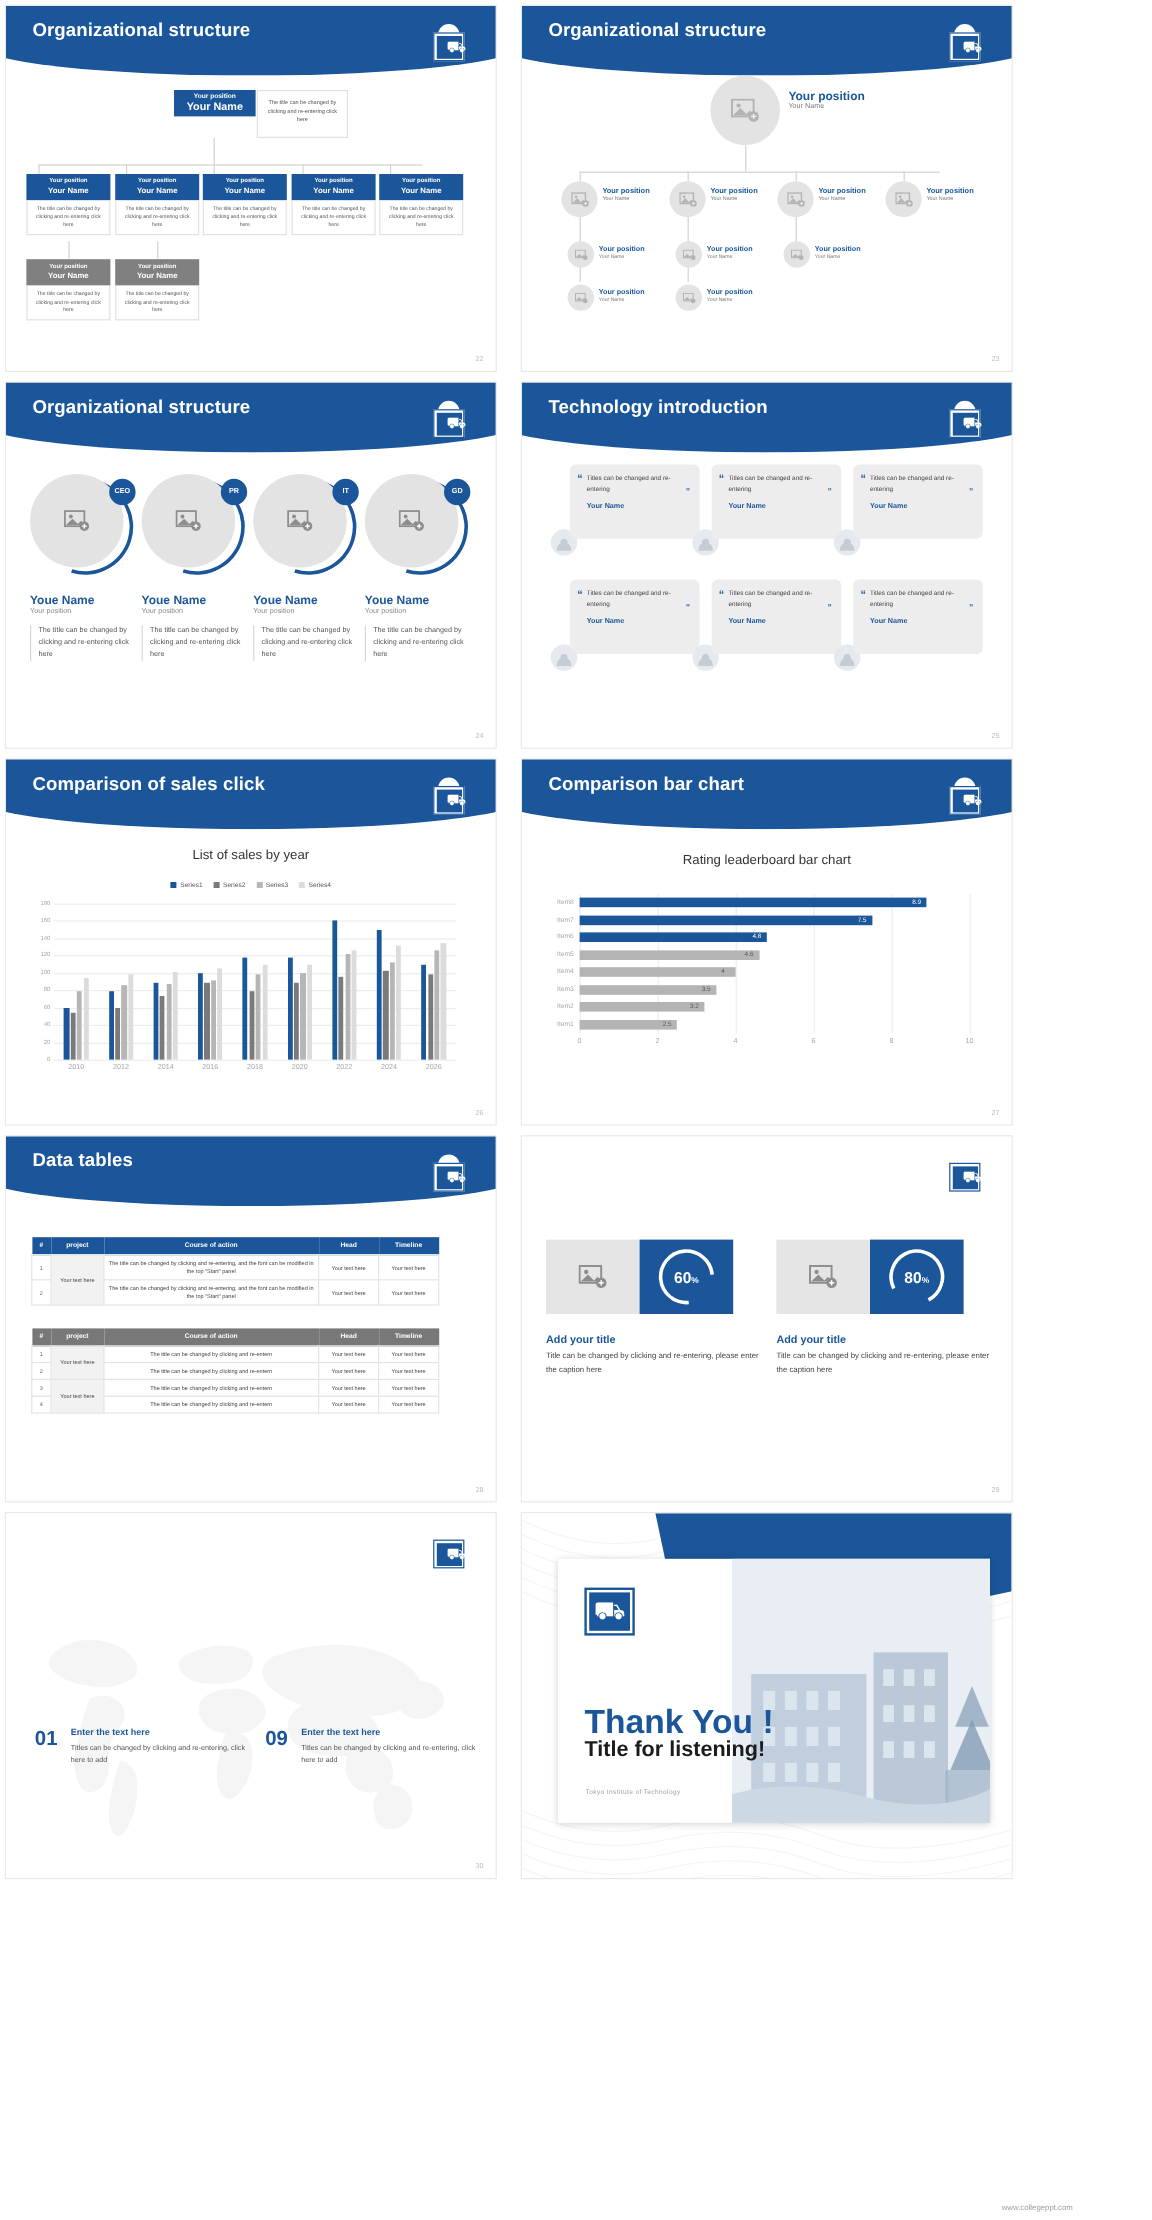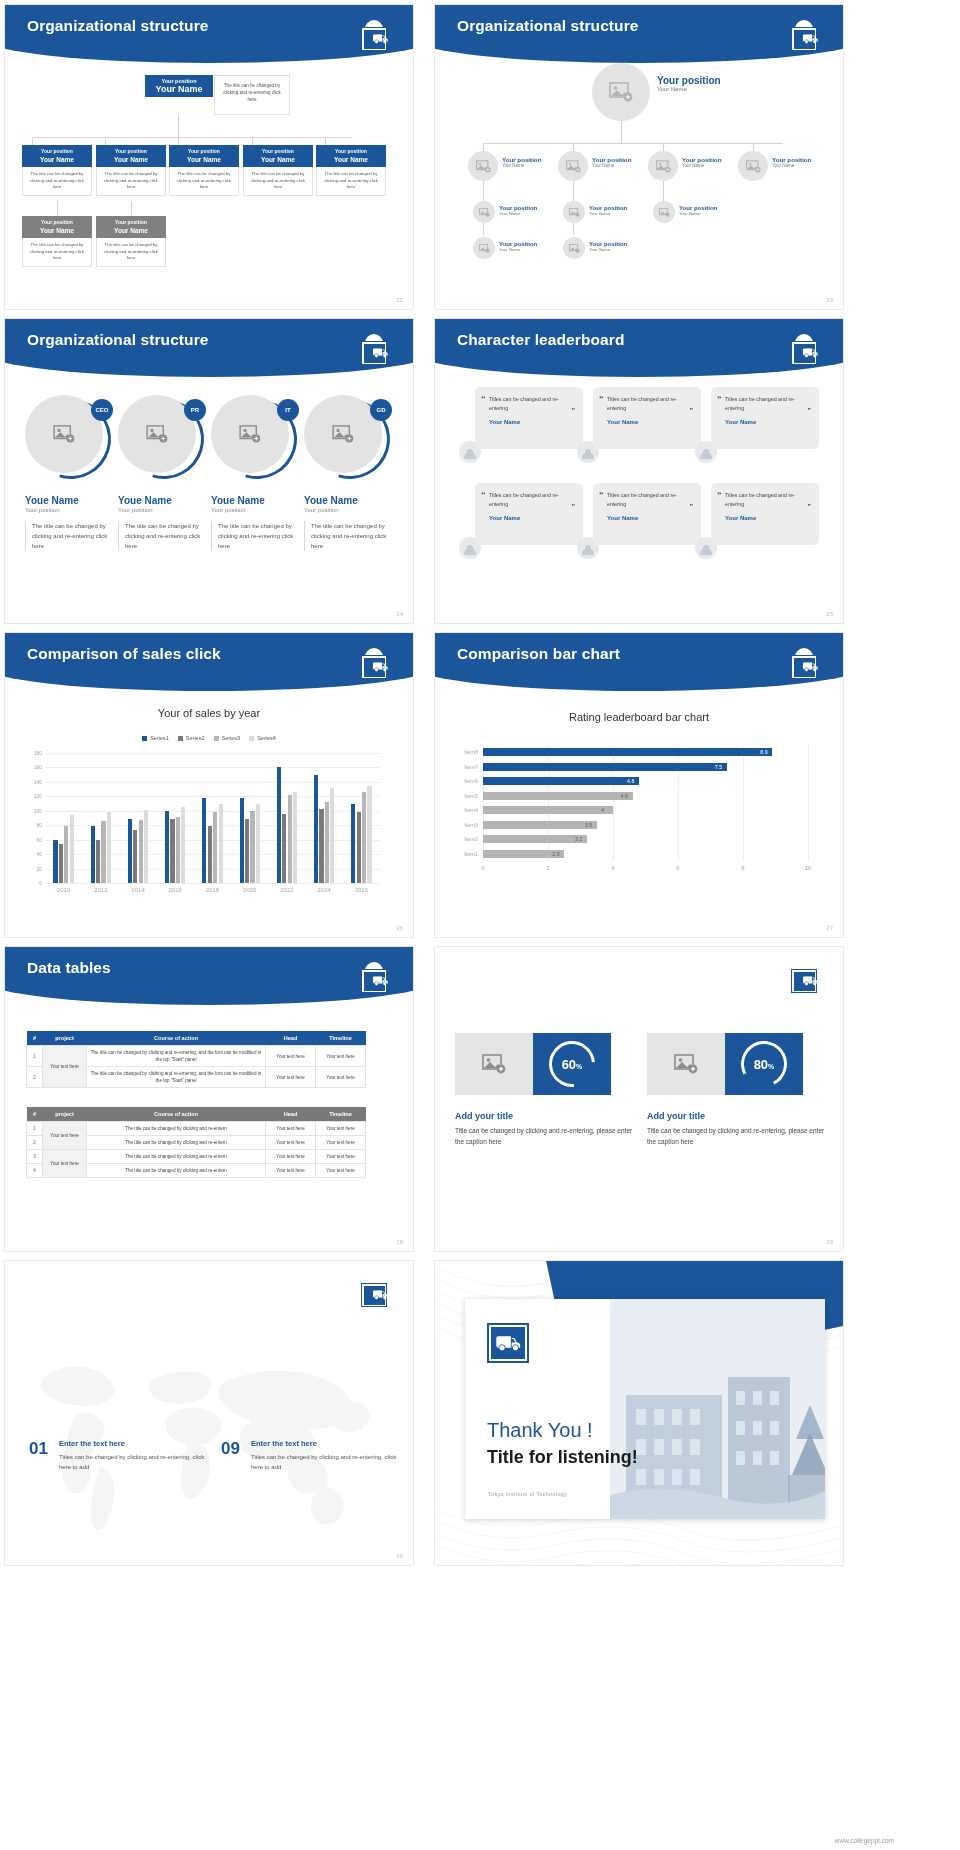--- a/index.html
+++ b/index.html
@@ -177,21 +177,21 @@
   }
   .ty .card {
     position:absolute; left:30px; top:38px; width:360px; height:220px;
     background:#fff; box-shadow:0 1px 6px rgba(0,0,0,.18);
   }
   .ty .photo {
     position:absolute; right:0; top:0; width:215px; height:220px;
     background:linear-gradient(160deg,#dde5ee 0%,#c6d3e2 55%,#e6ecf3 100%);
     overflow:hidden;
   }
-  .ty h1 { color:#1a5699; font-size:20px; font-weight:normal; }
+  .ty h1 { color:#1a5699; font-size:28px; font-weight:bold; }
   .ty h2 { color:#1b1b1b; font-size:18px; font-weight:bold; margin-top:2px; }
   .ty .sub { margin-top:10px; font-size:5.5px; color:#9aa3ad; letter-spacing:.3px; }
   .footer { position:absolute; right:66px; bottom:6px; font-size:6.5px; color:#9b9b9b; }
   .topo { position:absolute; left:0; top:0; width:100%; height:100%; opacity:.5; }
 </style>
 </head>
 <body>
 
 <div class="grid">
 
@@ -530,21 +530,21 @@
       <div class="ps">Your position</div>
       <div class="ds">The title can be changed by clicking and re-entering click here</div>
     </div>
 
     <div class="pageno">24</div>
   </div>
 
   <div class="slide">
     <div class="band">
       <div class="bg"></div>
-      <h2>Character leaderboard</h2>
+      <h2>Technology introduction</h2>
     </div>
     <div class="logo">
       <div class="cap"></div>
         <div class="box"></div>
         <div class="inner"></div>
         <div class="fig">⛟</div>
     </div>
 
     <div class="avatar" style="left:24px; top:122px;">
         <div class="hd"></div>
@@ -620,21 +620,21 @@
       <div class="bg"></div>
       <h2>Comparison of sales click</h2>
     </div>
     <div class="logo">
       <div class="cap"></div>
         <div class="box"></div>
         <div class="inner"></div>
         <div class="fig">⛟</div>
     </div>
 
-    <div class="ctitle" style="top:74px;">Your of sales by year</div>
+    <div class="ctitle" style="top:74px;">List of sales by year</div>
     <div class="legend" id="legend-v" style="top:102px;">
         <div><span class="sw" style="background:#1a5699"></span>Series1</div>
         <div><span class="sw" style="background:#7a7a7a"></span>Series2</div>
         <div><span class="sw" style="background:#b6b6b6"></span>Series3</div>
         <div><span class="sw" style="background:#dcdcdc"></span>Series4</div>
       </div>
     <div class="plot" id="plot-v" style="left:40px; top:120px; width:335px; height:130px;">
         <div class="gl" style="top: 130px;"></div>
         <div class="ytick" style="top: 130px;">0</div>
         <div class="gl" style="top: 115.556px;"></div>

